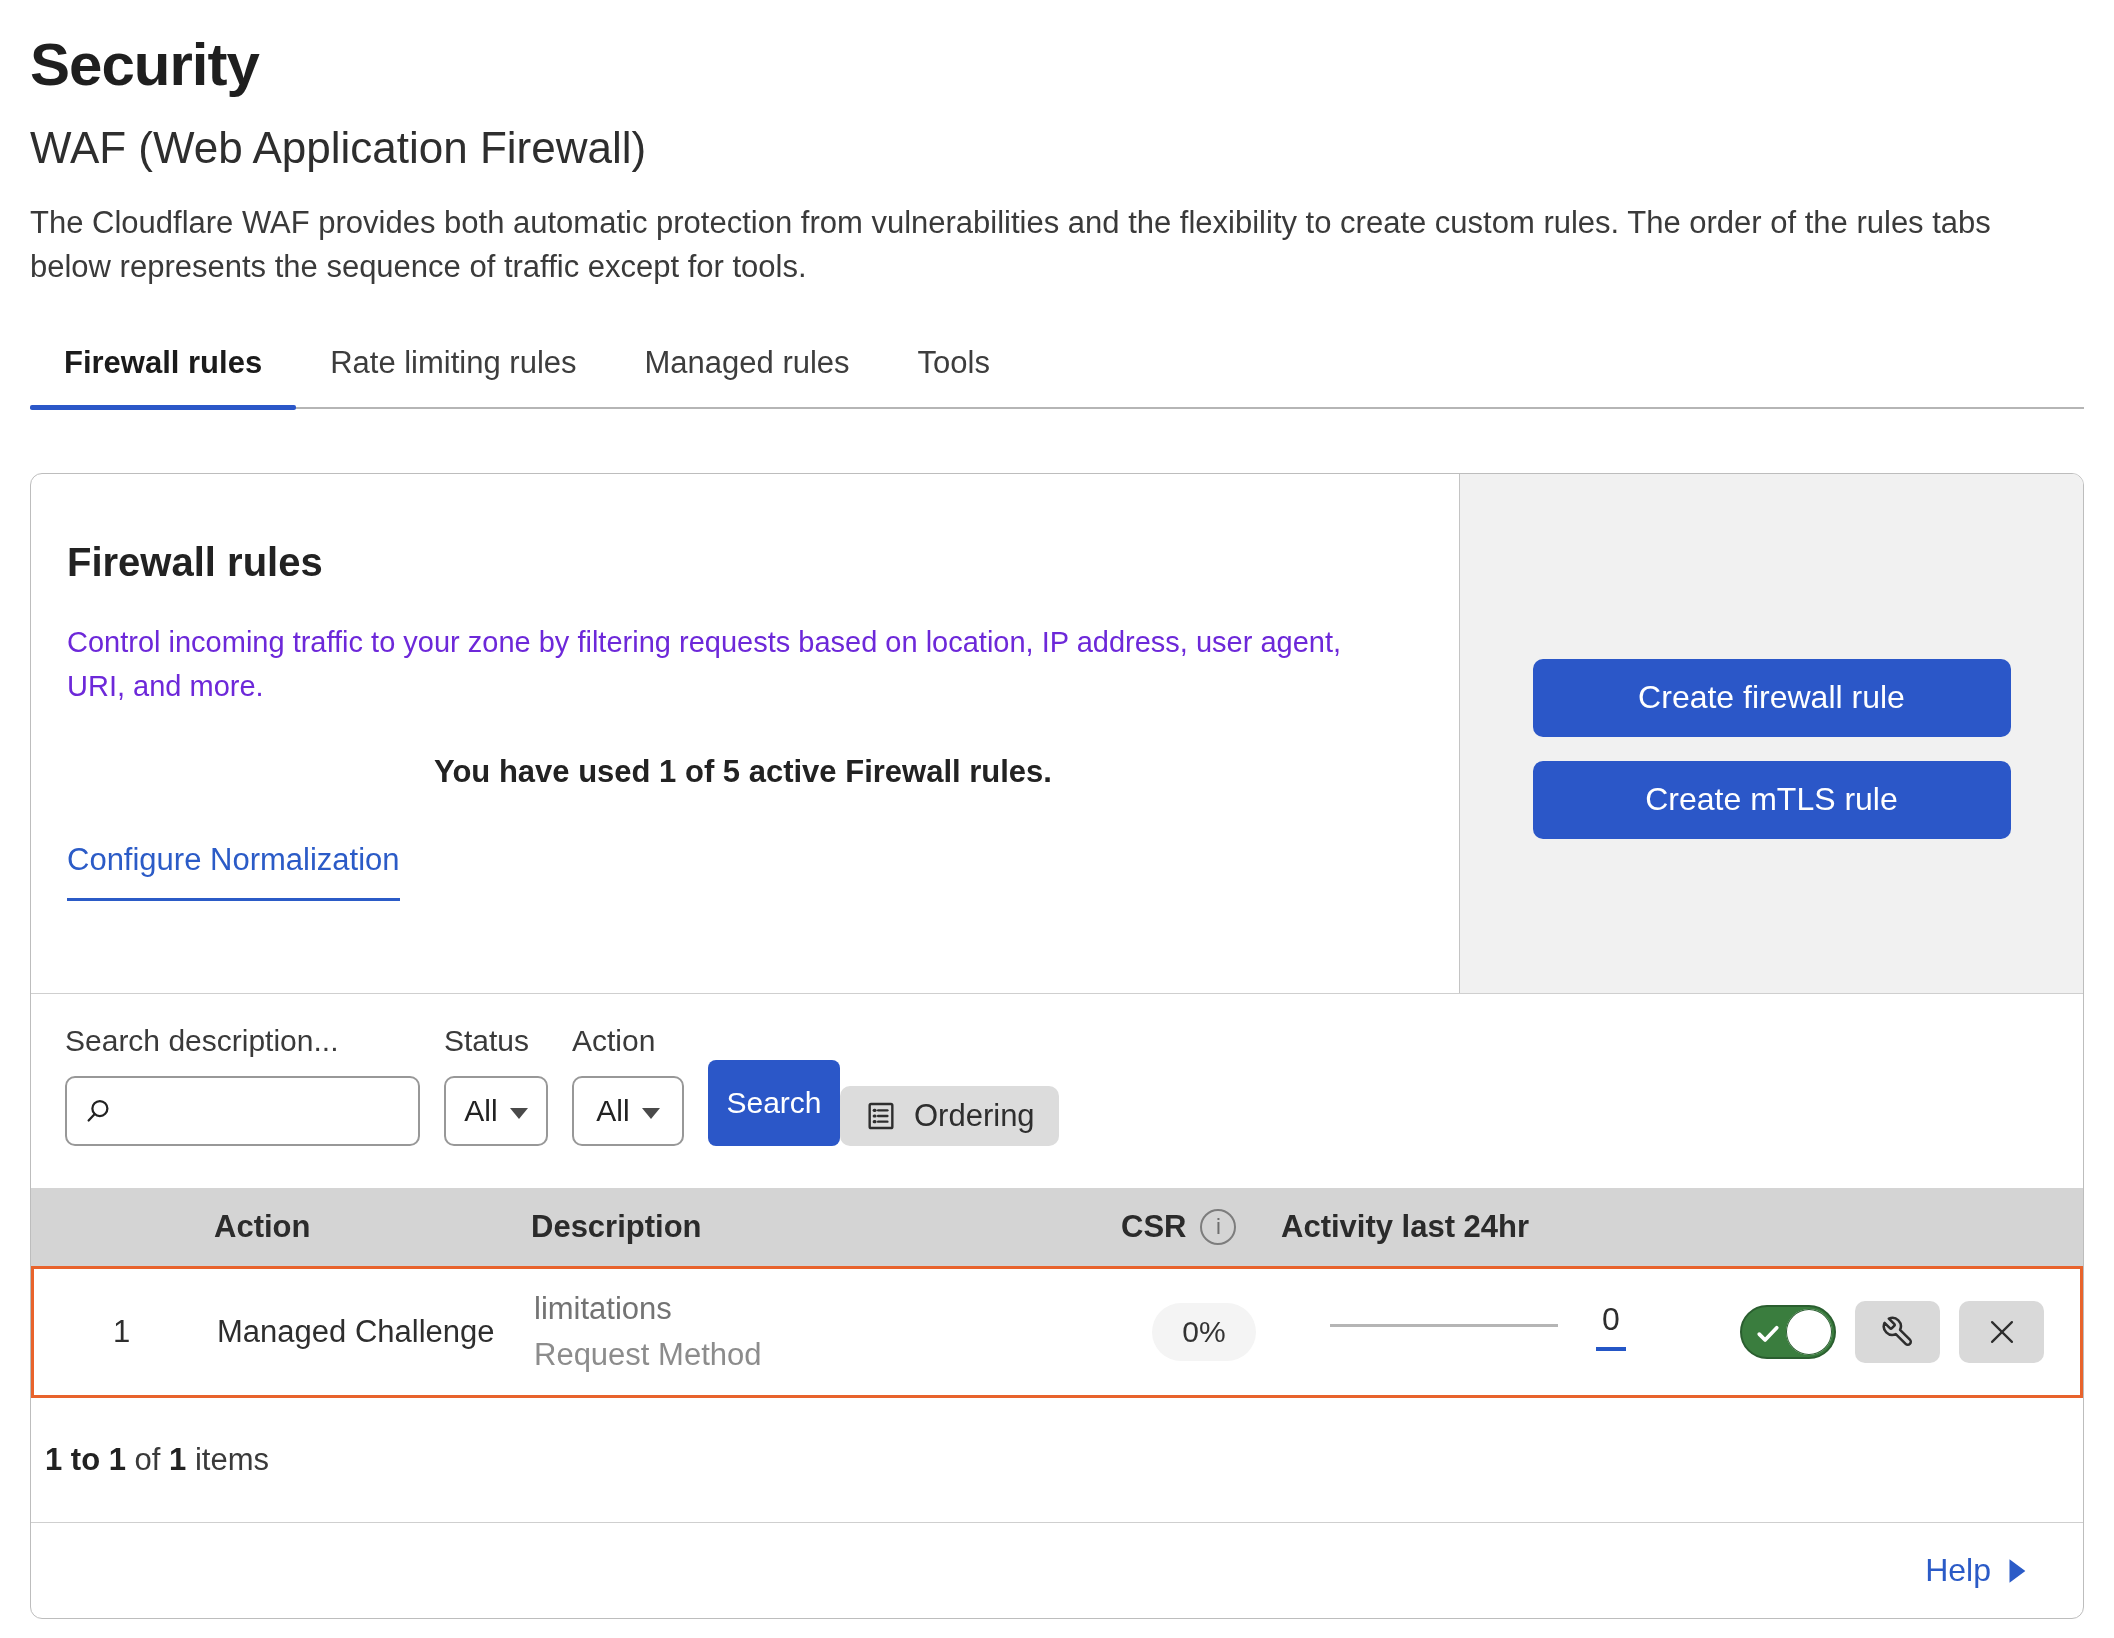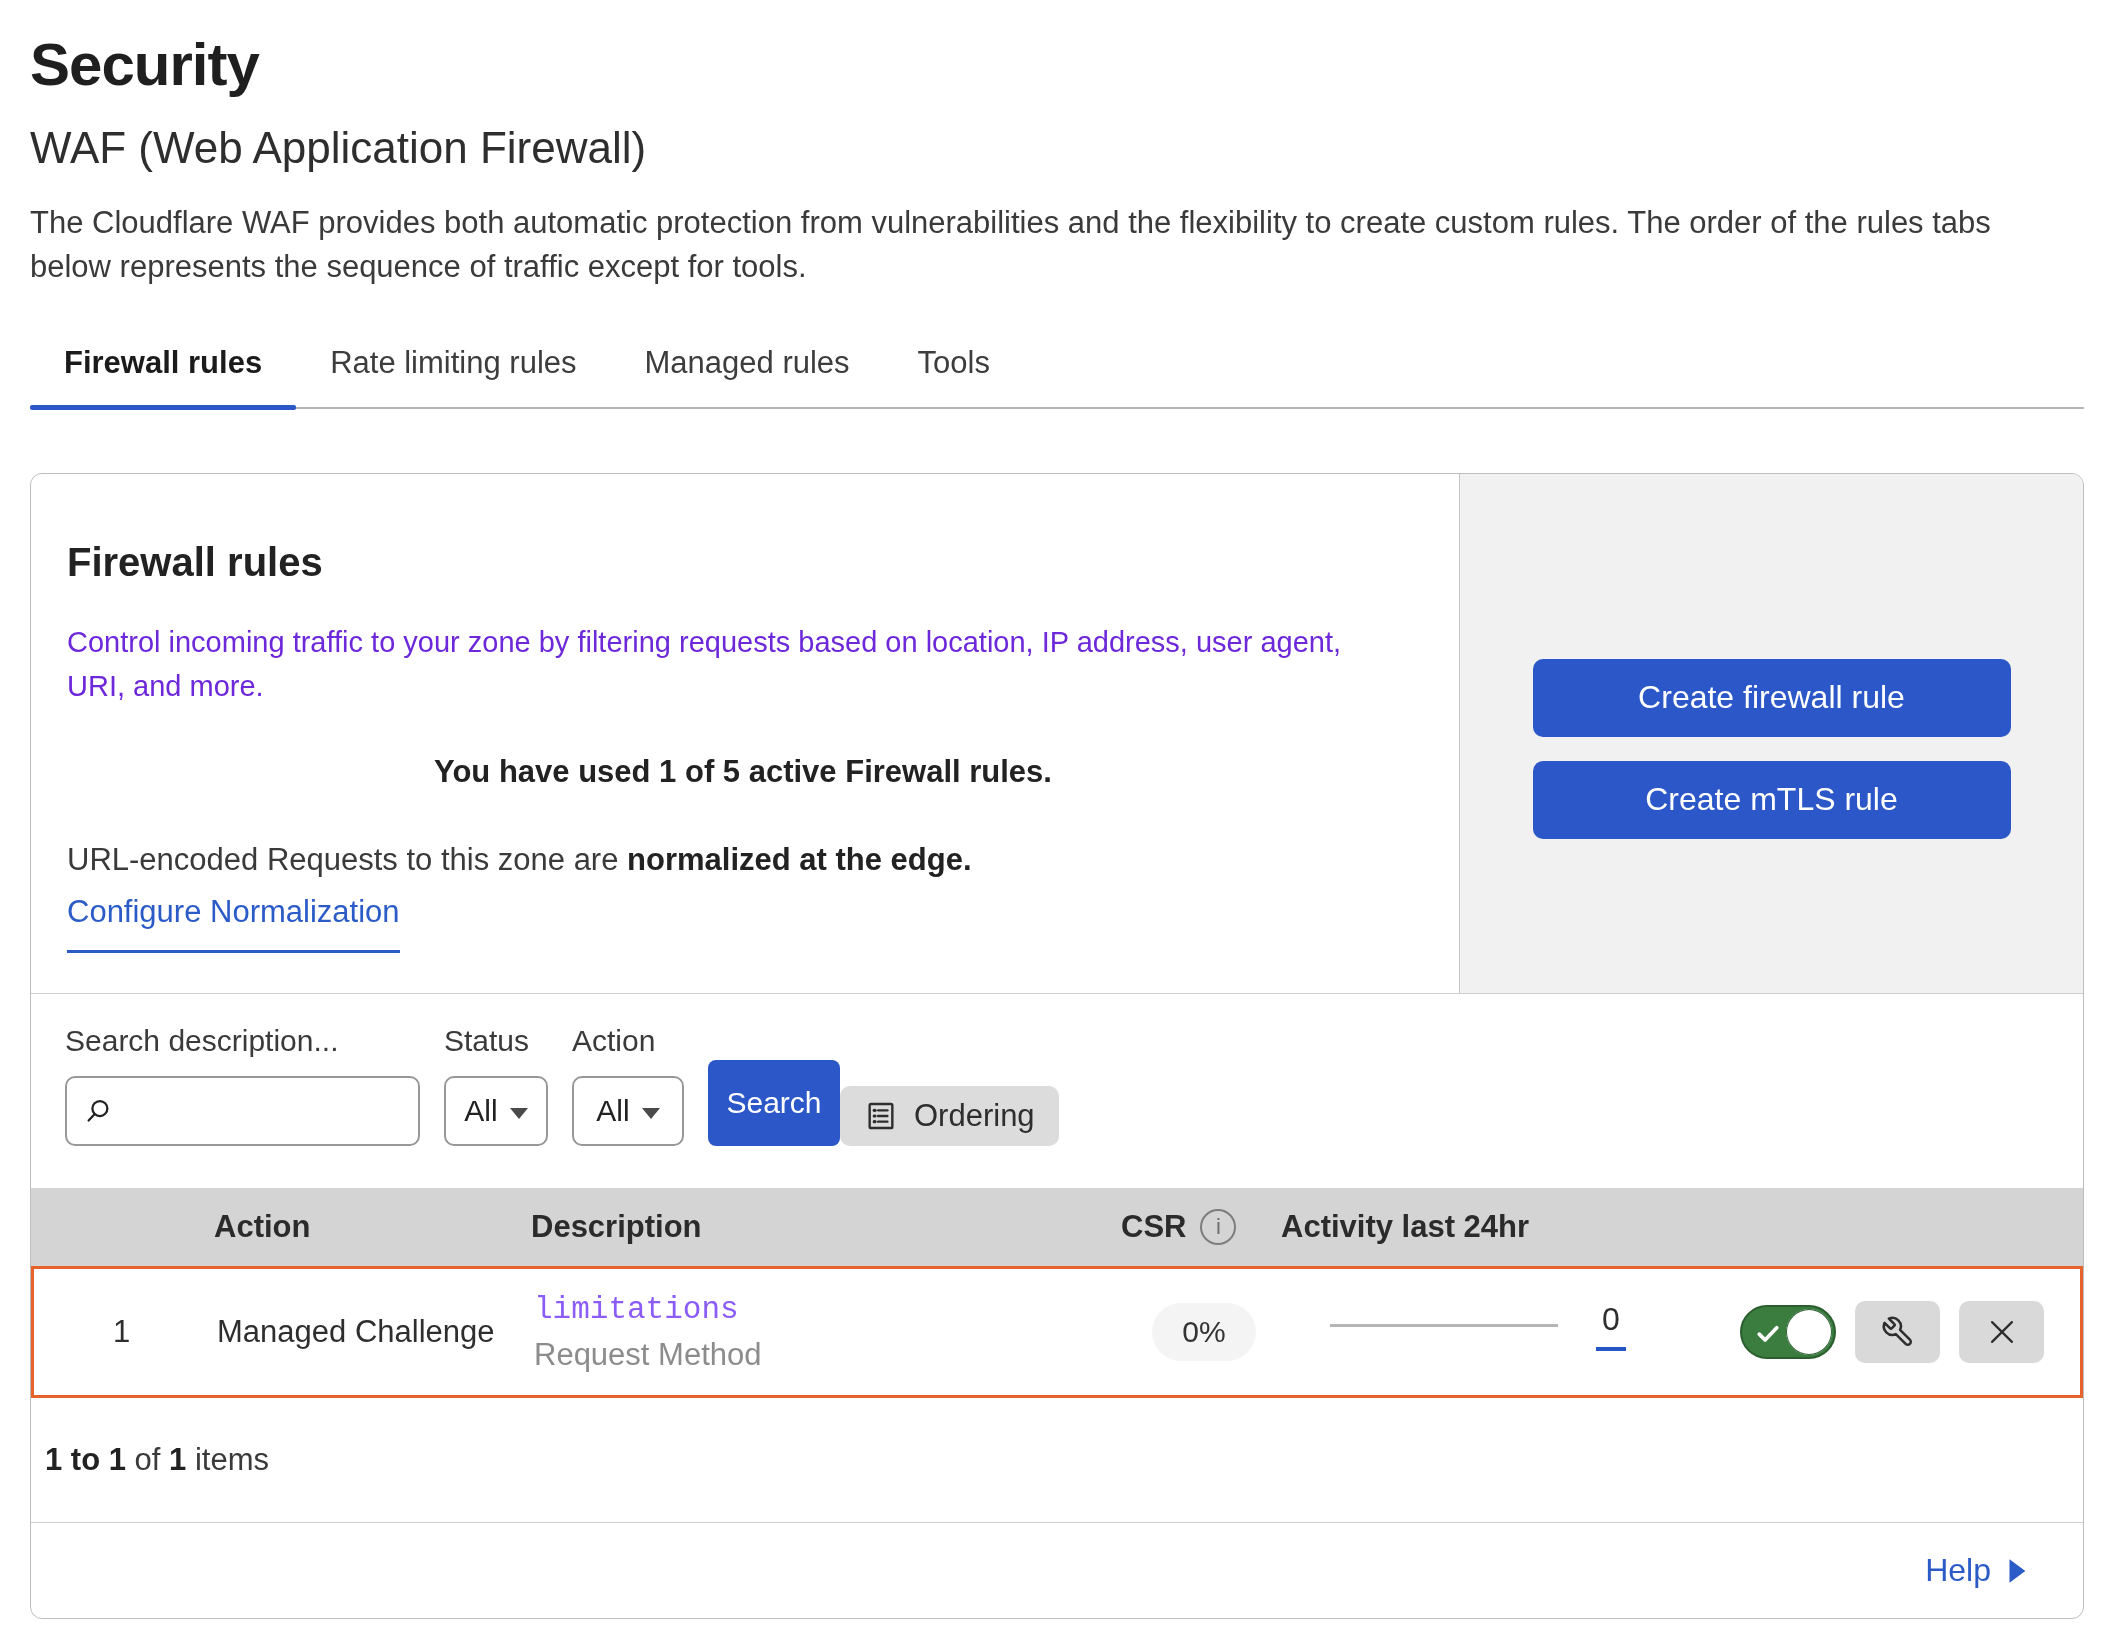--- a/index.html
+++ b/index.html
@@ -81,21 +81,21 @@
   .thead { height: 78px; background: #d4d4d4; font-size: 31px; font-weight: bold; color: #2b2b2b; }
   .c1 { text-align: center; }
   .c2 { padding-left: 8px; }
   .c4-head { display: flex; align-items: center; gap: 14px; }
   .info-circle {
     width: 36px; height: 36px; border: 2px solid #7d7d7d; border-radius: 50%;
     color: #6f6f6f; font-size: 22px; font-weight: normal;
     display: inline-flex; align-items: center; justify-content: center; cursor: pointer;
   }
   .trow { height: 132px; background: #fff; border: 3px solid #e8632c; font-size: 31px; color: #2e2e2e; }
-  .desc-main { color: #8b5cf6; margin-bottom: 10px; font-family: Liberation Mono, monospace; }
+  .desc-main { color: #737373; margin-bottom: 10px; }
   .desc-sub { color: #8c8c8c; }
   .c4-cell { display: flex; justify-content: center; }
   .badge { background: #f4f4f4; border-radius: 30px; padding: 12px 30px; font-size: 30px; color: #333; }
   .c5-cell { display: flex; align-items: flex-end; padding-left: 46px; }
   .sparkline { width: 228px; height: 0; border-bottom: 3px solid #b5b5b5; margin-bottom: 36px; }
   .activity-link { margin-left: 38px; margin-bottom: 12px; font-size: 32px; color: #2e2e2e; text-decoration: none; border-bottom: 4px solid #2456c6; padding: 0 6px 9px; cursor: pointer; }
   .c6-cell { display: flex; align-items: center; justify-content: flex-end; padding-right: 36px; gap: 19px; }
 
   .toggle { width: 96px; height: 54px; border-radius: 27px; background: #3a7d3e; border: 2px solid #2a5e2f; position: relative; cursor: pointer; flex: none; }
   .toggle .check { position: absolute; left: 12px; top: 12px; }
@@ -126,21 +126,20 @@
     </nav>
   </div>
 
   <section class="card">
 
     <div class="card-top">
       <div class="card-top-left">
         <div class="card-heading">Firewall rules</div>
         <p class="card-desc">Control incoming traffic to your zone by filtering requests based on location, IP address, user agent, URI, and more.</p>
         <p class="usage-line">You have used 1 of 5 active Firewall rules.</p>
-        <p class="url-line"><span>URL-encoded Requests to this zone are </span><b>normalized at the edge.</b></p>
         <a class="text-link">Configure Normalization</a>
       </div>
       <div class="card-top-right">
         <button class="btn-primary btn-big">Create firewall rule</button>
         <button class="btn-primary btn-big">Create mTLS rule</button>
       </div>
     </div>
 
     <div class="filters">
       <div class="filters-left">

